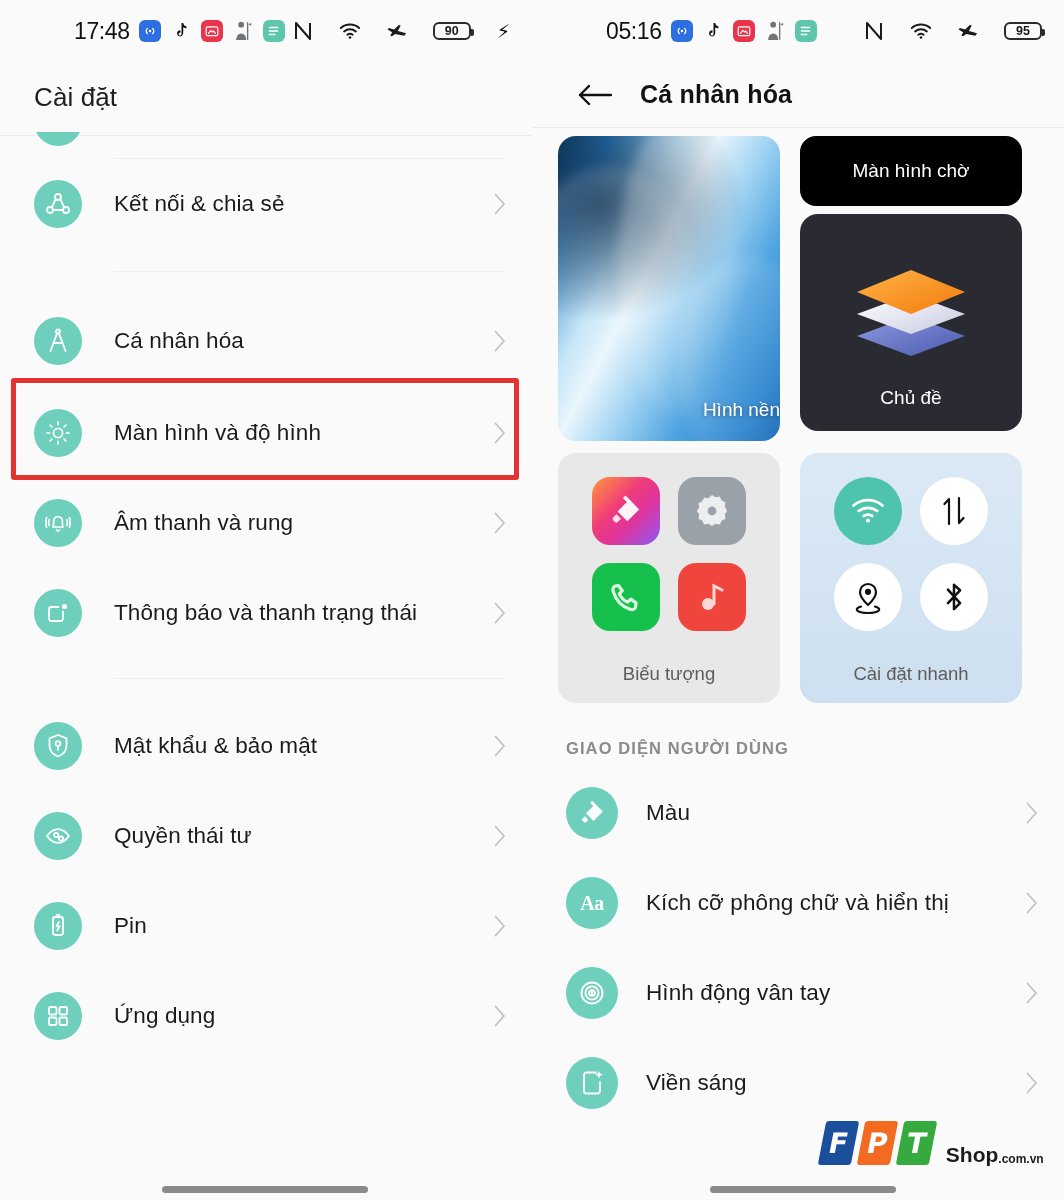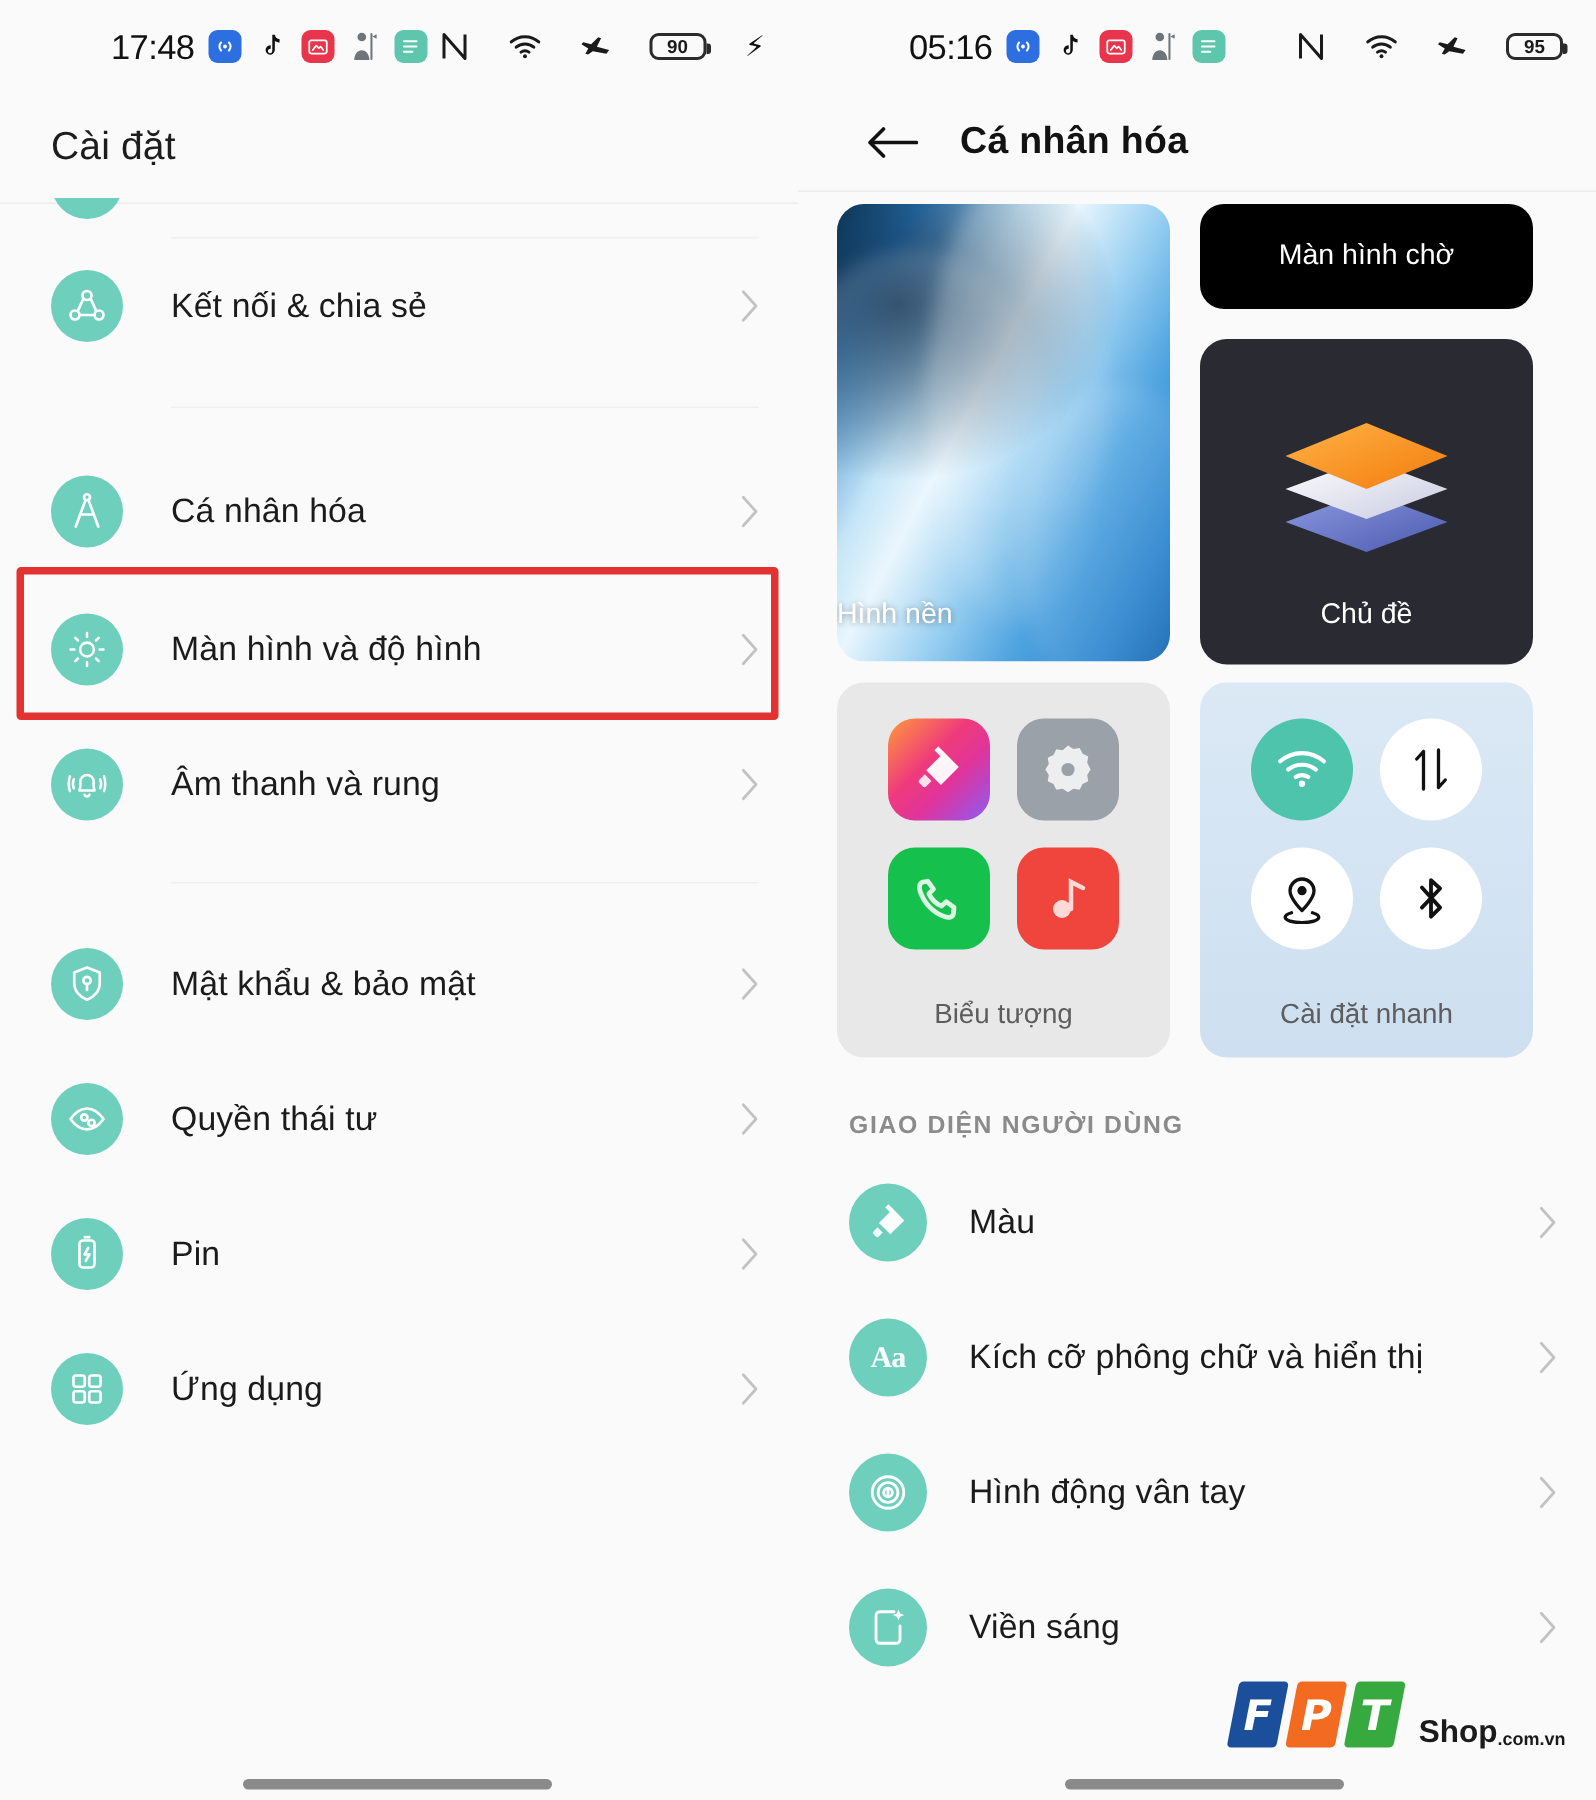--- a/index.html
+++ b/index.html
@@ -82,36 +82,36 @@
   .sep { height: 1px; background: #efefef; margin-left: 114px; margin-right: 26px; }
 
   .hl-box {
     position: absolute; border: 5px solid #e23232; border-radius: 3px;
     pointer-events: none;
   }
 
   
   .cards { padding: 8px 26px 0 26px; display: flex; gap: 20px; }
   .col-l { width: 222px; }
-  .col-r { width: 222px; display: flex; flex-direction: column; gap: 20px; }
+  .col-r { width: 222px; display: flex; flex-direction: column; gap: 8px; }
 
   .card-wall {
     height: 305px; border-radius: 18px; position: relative; overflow: hidden;
     background:
       radial-gradient(120% 70% at 18% 22%, rgba(10,40,70,0.85) 0%, rgba(10,40,70,0) 55%),
       linear-gradient(118deg, #0d3a5c 0%, #2f7fc2 14%, #bfe3f7 32%, #e9f6fd 42%, #9ed2f2 56%, #4ea3e0 72%, #2f86cf 88%, #1d6cb5 100%);
   }
   .card-wall .ripple {
     position:absolute; border-radius:50%;
     background: linear-gradient(120deg, rgba(255,255,255,0.55), rgba(255,255,255,0));
     filter: blur(6px);
   }
   .wall-label {
-    position: absolute; left: 0; right: 12px; bottom: 20px; text-align: left;
-    color: #fff; font-size: 19px; text-shadow: 0 1px 4px rgba(0,0,0,.4);
+    position: absolute; left: 0; right: 0; bottom: 20px; text-align: right;
+    color: #fff; font-size: 19px; text-shadow: 0 1px 4px rgba(0,0,0,.4); padding-left: 34px;
   }
 
   .card-aod {
     height: 70px; border-radius: 16px; background: #000;
     display: flex; align-items: center; justify-content: center;
   }
   .card-aod span { color: #fff; font-size: 19px; }
 
   .card-theme {
     height: 217px; border-radius: 18px; background: #2a2a33;
@@ -309,20 +309,32 @@
             <path d="M12.4 19.8a1.7 1.7 0 003.2 0"></path>
             <path d="M5.2 9.5C4.6 11 4.6 14 5.2 15.5M22.8 9.5c.6 1.5.6 4.5 0 6M2.6 7.6C1.6 10 1.6 15 2.6 17.4M25.4 7.6c1 2.4 1 7.4 0 9.8"></path>
           </svg>
         </div>
         <div class="row-label">Âm thanh và rung</div>
         <svg class="chev chev-only" viewBox="0 0 12 22" fill="none" stroke="#c2c2c2" stroke-width="1.8" stroke-linecap="round" stroke-linejoin="round">
             <path d="M1.5 1.5L10 11l-8.5 9.5"></path>
           </svg>
       </div>
 
+      <div class="row">
+        <div class="bubble">
+          <svg width="26" height="26" viewBox="0 0 26 26" fill="none" stroke="#fff" stroke-width="1.8" stroke-linejoin="round">
+            <path d="M18 11.5v7a2.5 2.5 0 01-2.5 2.5h-9A2.5 2.5 0 014 18.5v-9A2.5 2.5 0 016.5 7h7" stroke-linecap="round"></path>
+            <circle cx="19.5" cy="6.5" r="2.6" fill="#fff" stroke="none"></circle>
+          </svg>
+        </div>
+        <div class="row-label">Thông báo và thanh trạng thái</div>
+        <svg class="chev chev-only" viewBox="0 0 12 22" fill="none" stroke="#c2c2c2" stroke-width="1.8" stroke-linecap="round" stroke-linejoin="round">
+            <path d="M1.5 1.5L10 11l-8.5 9.5"></path>
+          </svg>
+      </div>
 
       <div style="height:1px;background:#efefef;margin:20px 26px 22px 114px"></div>
 
       <div class="row">
         <div class="bubble">
           <svg width="26" height="28" viewBox="0 0 26 28" fill="none" stroke="#fff" stroke-width="1.8" stroke-linejoin="round">
             <path d="M13 3l8.5 3.3v7c0 5.2-3.6 9.4-8.5 11.2C8.1 22.7 4.5 18.5 4.5 13.3v-7z"></path>
             <circle cx="13" cy="11.6" r="2.4"></circle>
             <path d="M13 14v4" stroke-linecap="round"></path>
           </svg>

